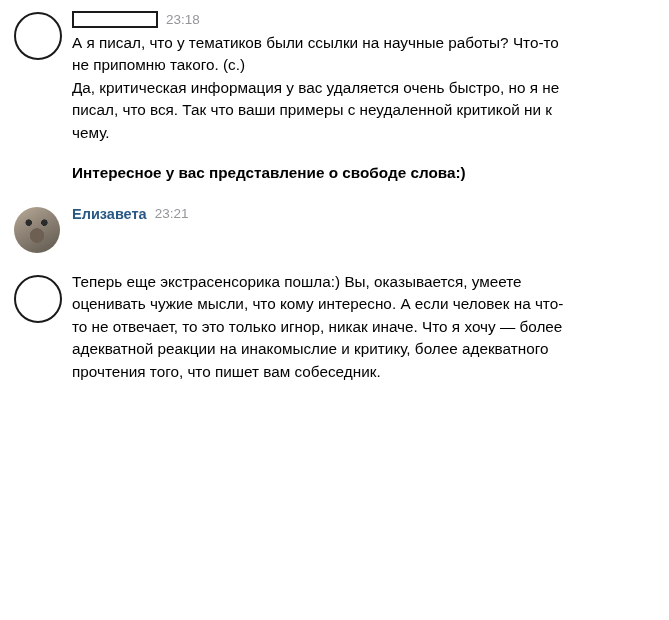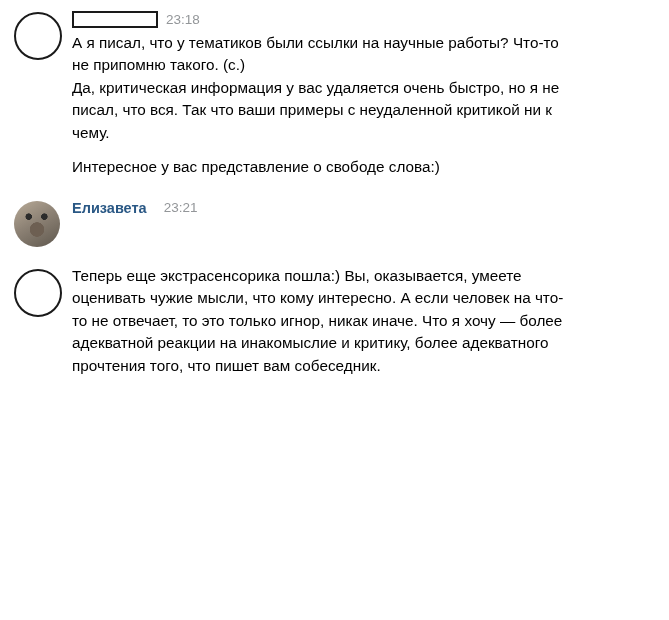--- a/index.html
+++ b/index.html
@@ -58,21 +58,21 @@
   .head-row {
     display: flex;
     align-items: center;
     height: 22px;
     margin-bottom: 2px;
   }
   .author-name {
     font-size: 14.5px;
     font-weight: bold;
     color: #2a5885;
-    margin-right: 17px;
+    margin-right: 8px;
     white-space: nowrap;
   }
   .author-redacted {
     display: inline-block;
     width: 86px;
     height: 17px;
     border: 2px solid #1a1a1a;
     background: #ffffff;
     margin-right: 8px;
     box-sizing: border-box;
@@ -85,21 +85,22 @@
   .text-block {
     font-size: 15.3px;
     line-height: 1.47;
     color: #000000;
     max-width: 585px;
   }
   .text-block p {
     margin: 0;
   }
   .text-block p.gap {
-    margin-top: 12px;
+    margin-top: 18px;
+    font-weight: bold;
   }
 </style>
 </head>
 <body>
 
 <div class="thread">
 
   <div class="message">
     <div class="avatar-wrap">
       <div class="avatar-circle"></div>

